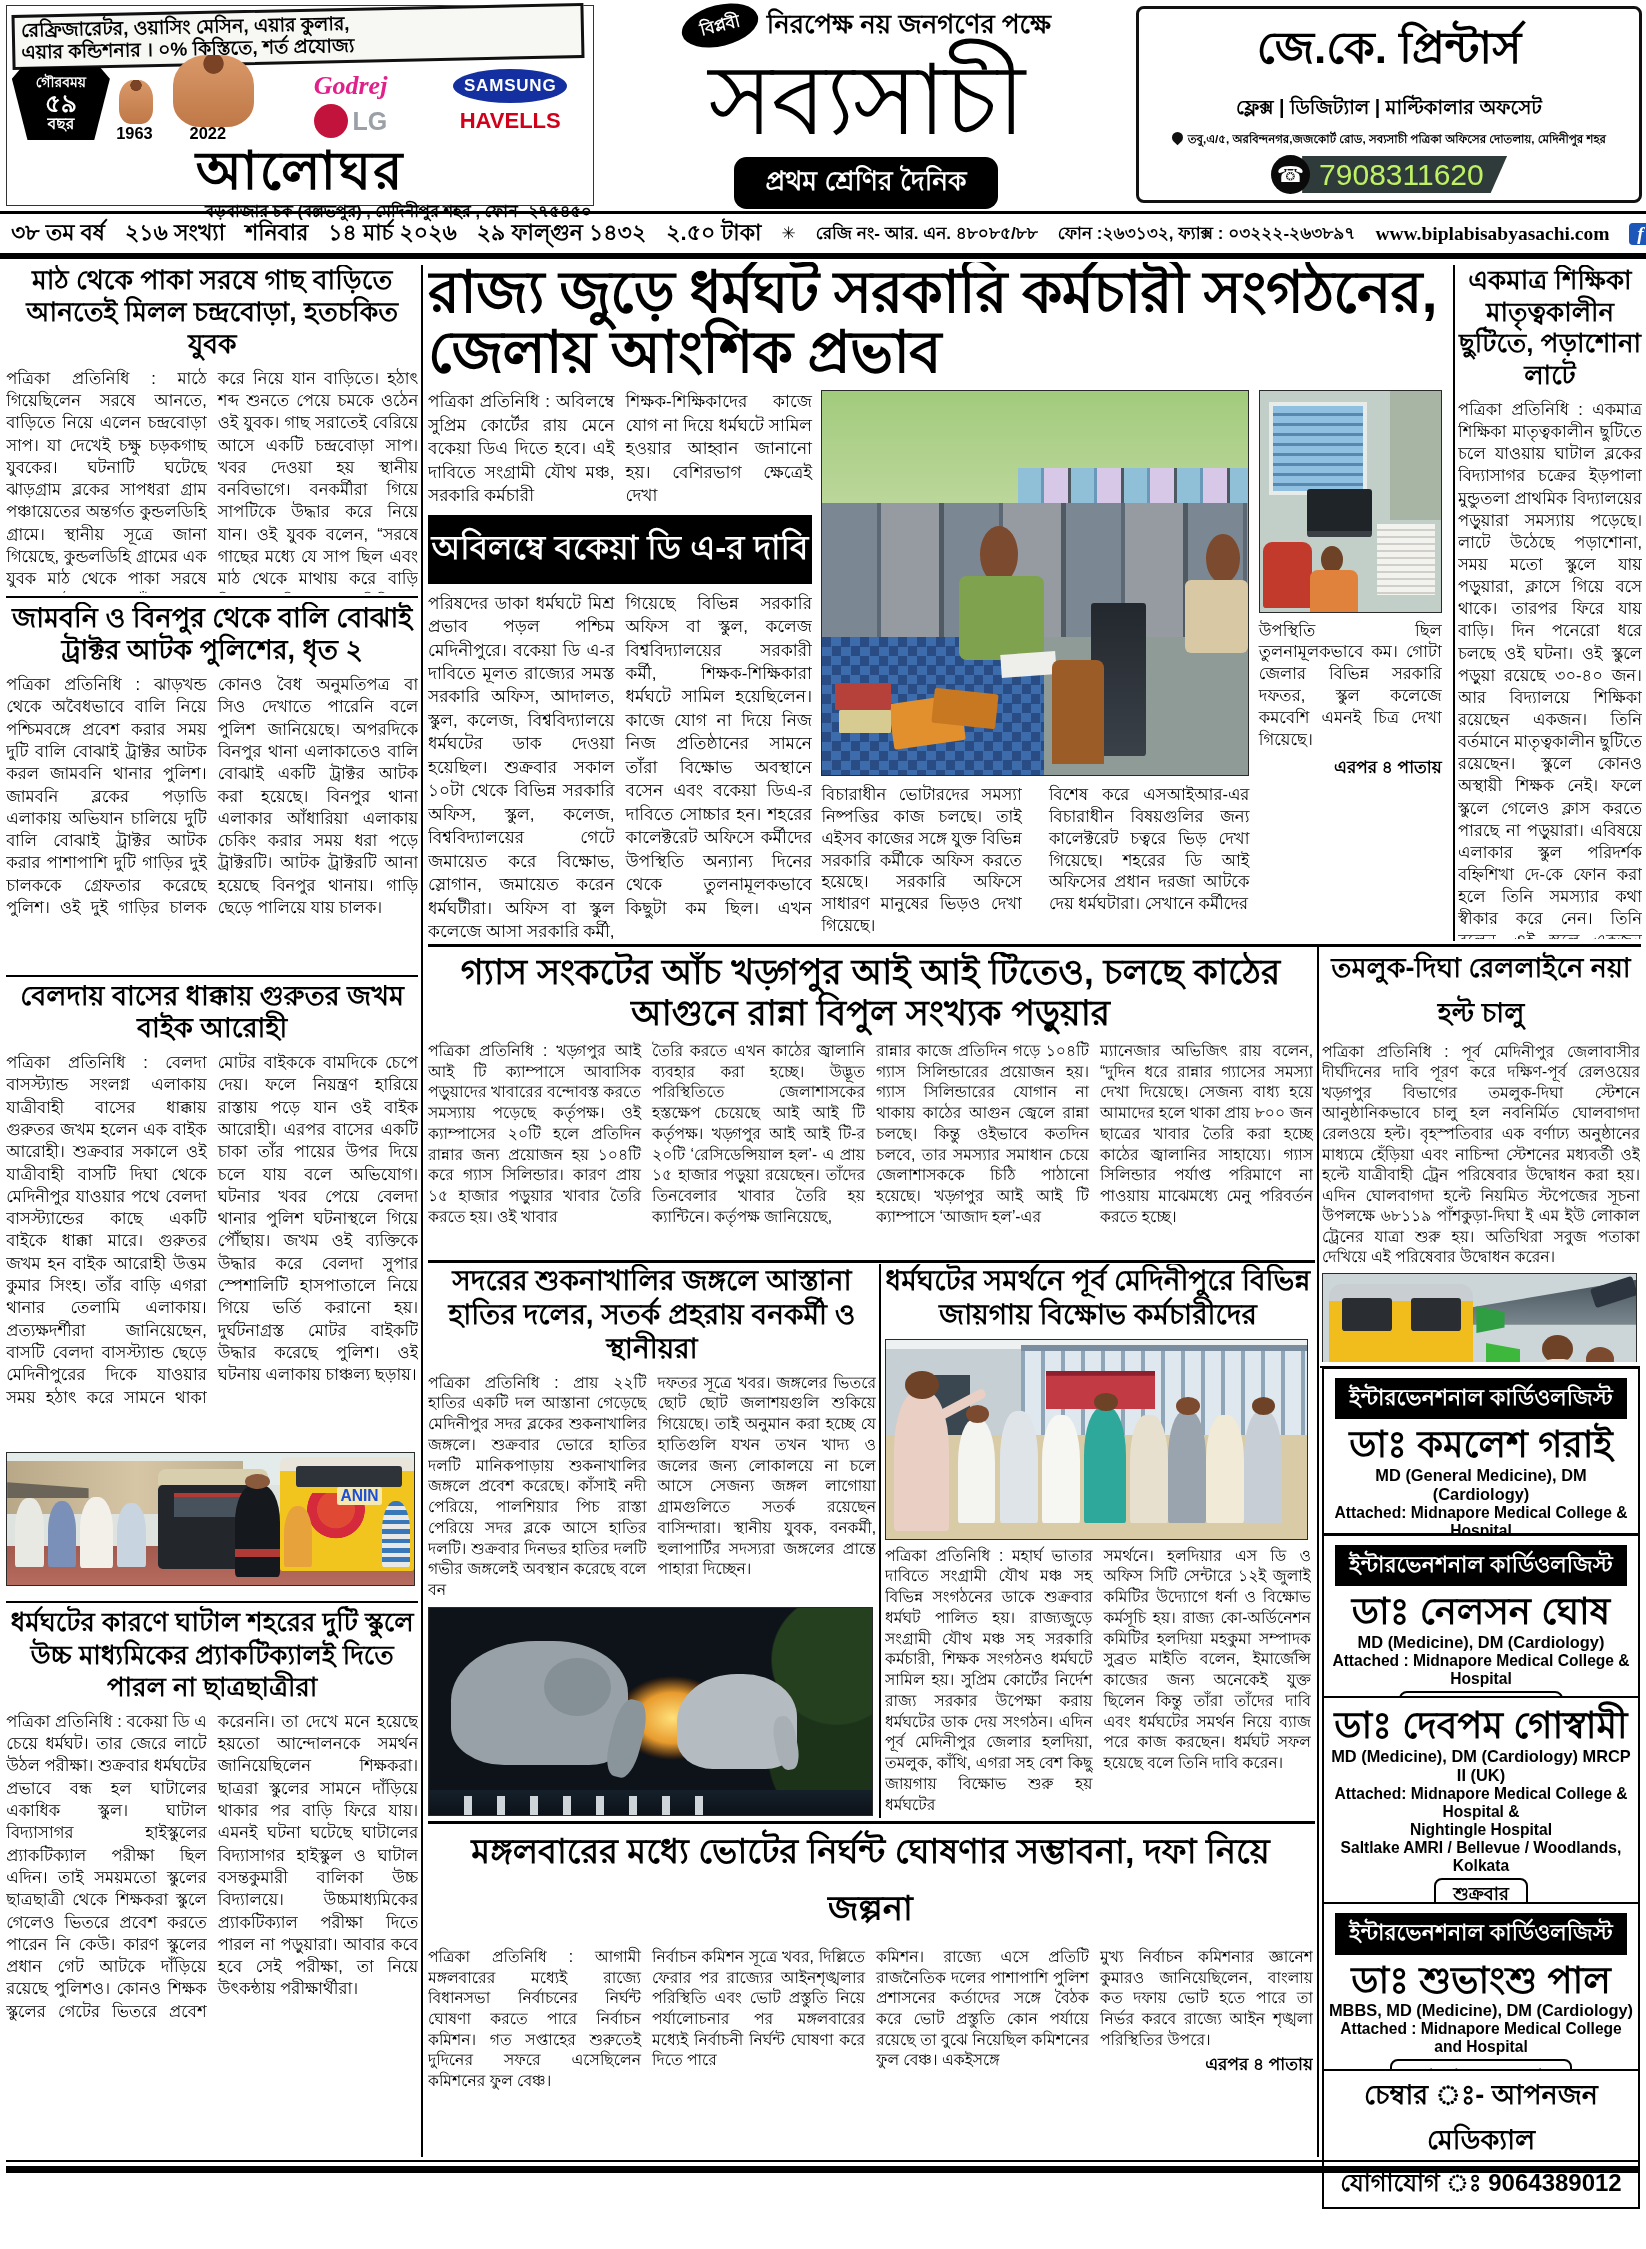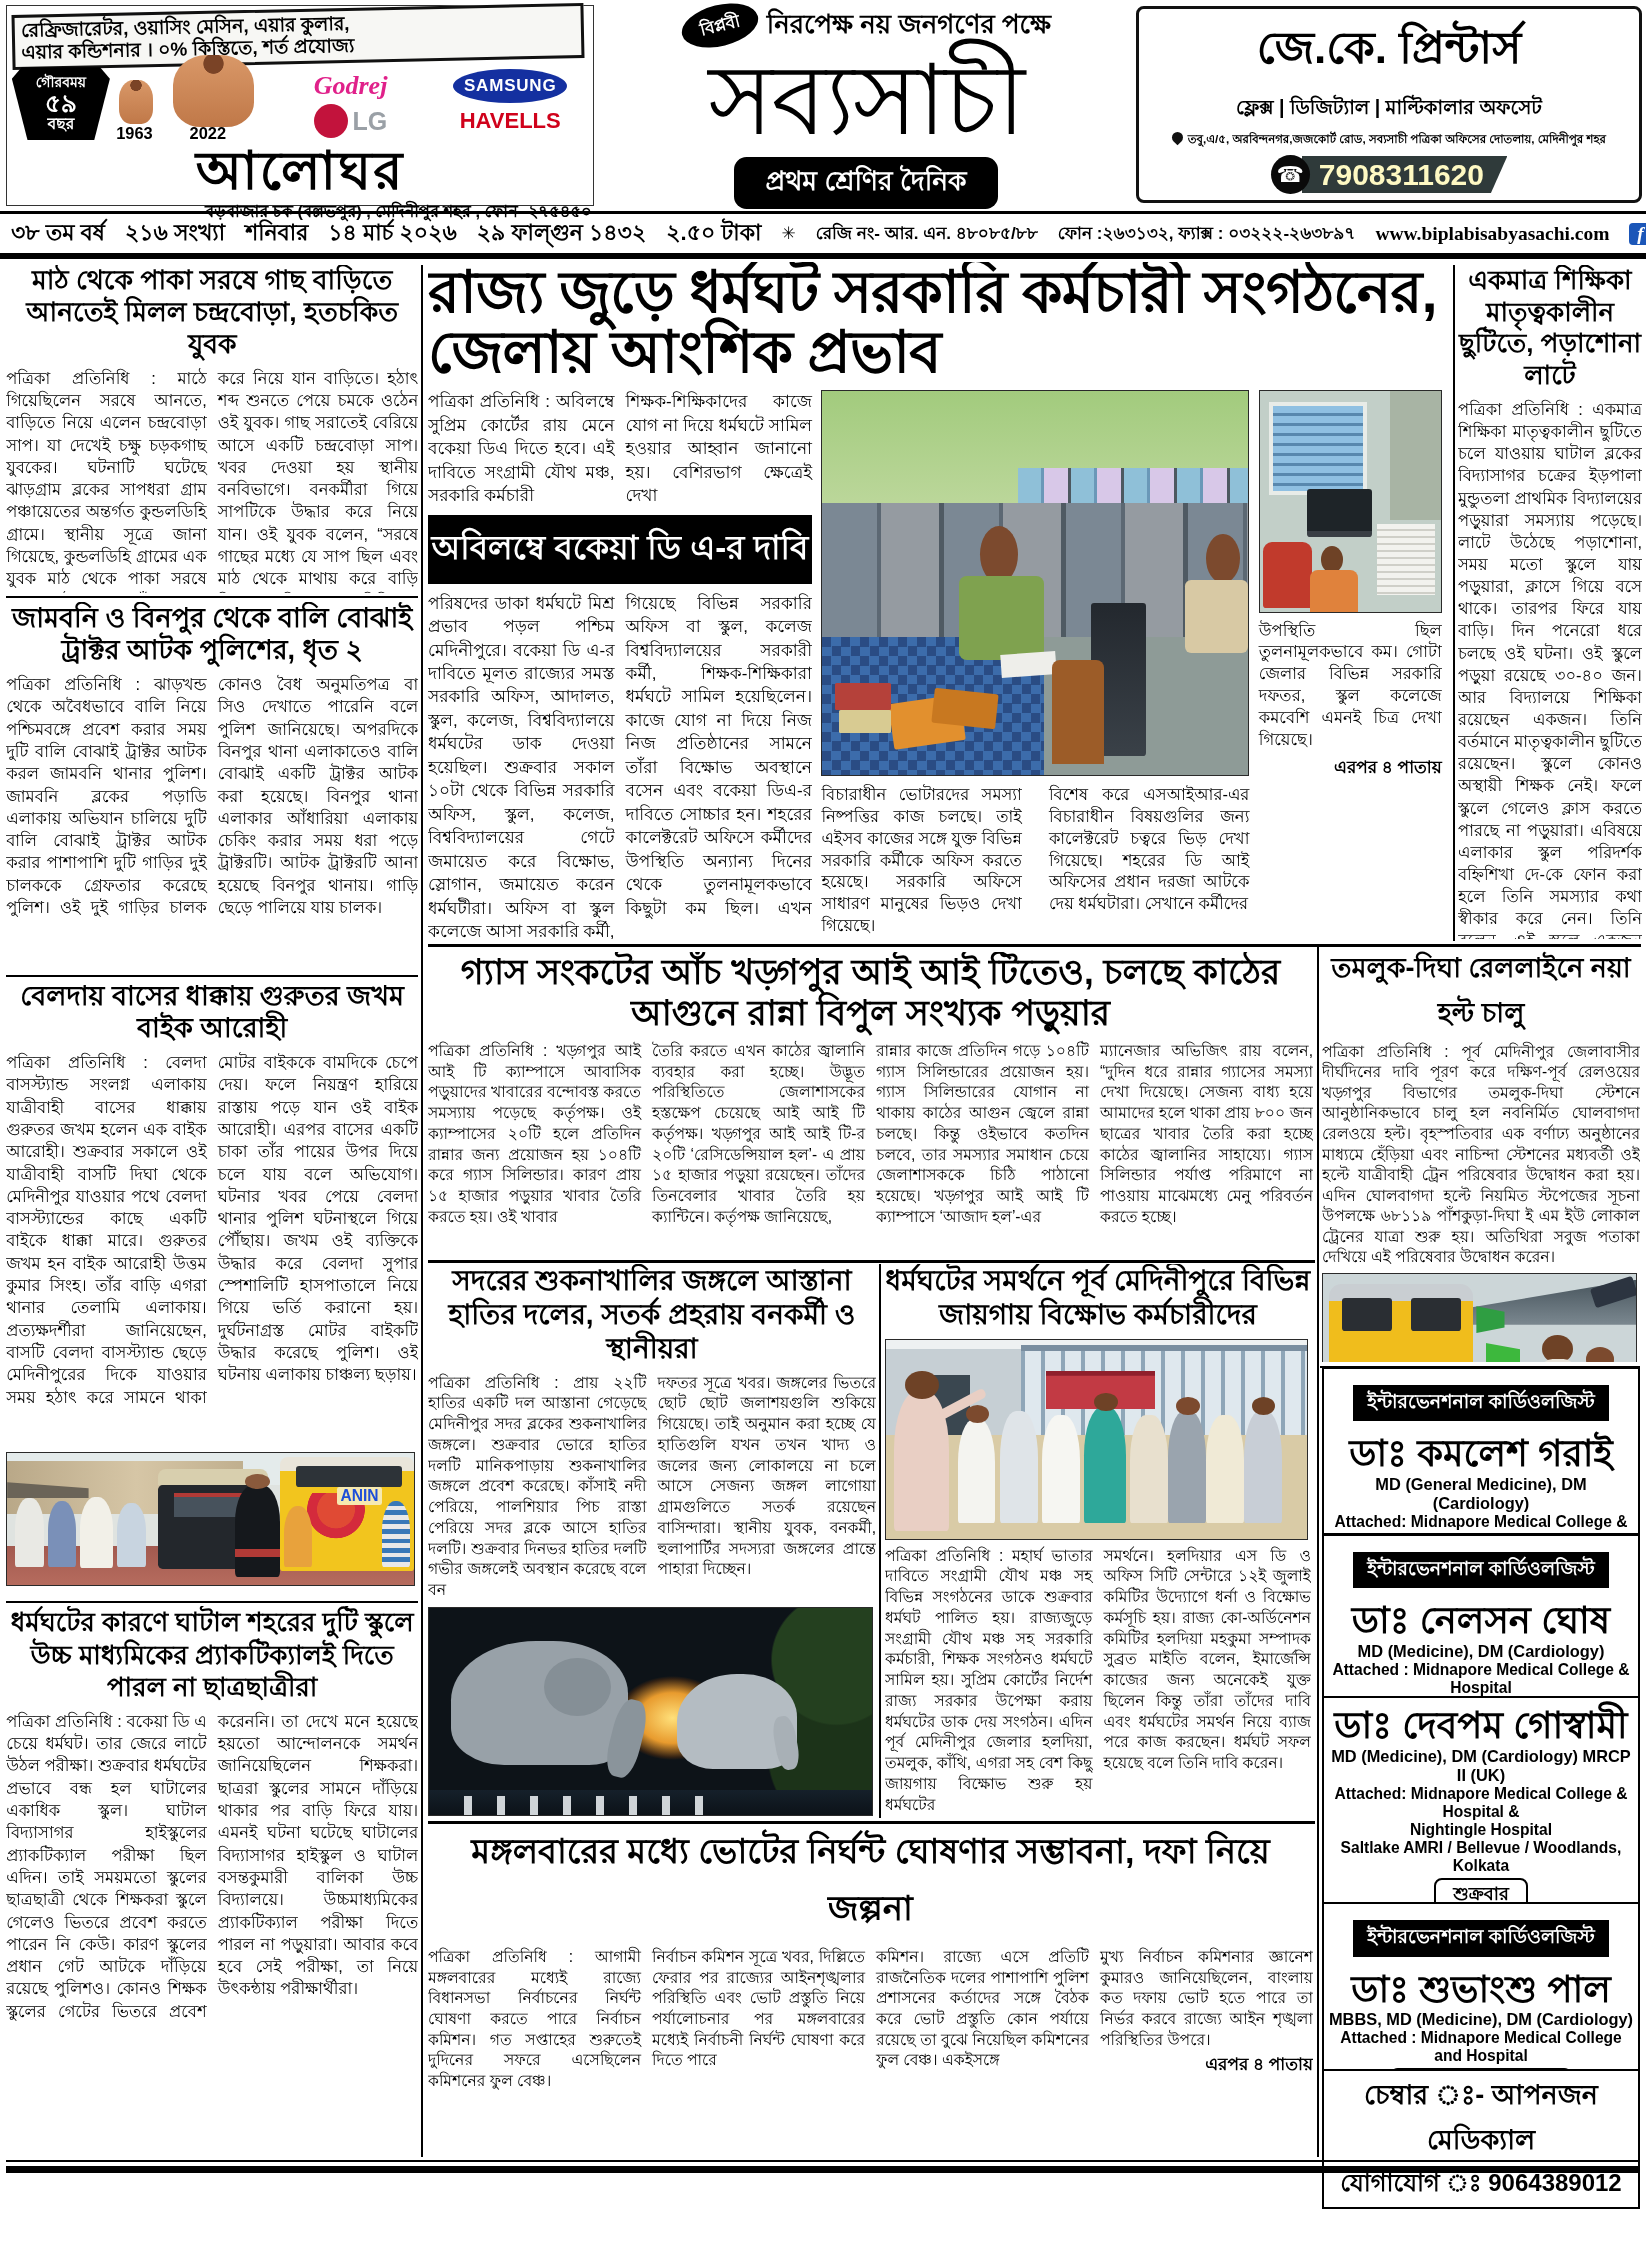--- a/index.html
+++ b/index.html
@@ -49,21 +49,21 @@
 
   .mast-right{left:1136px;top:6.2px;width:506px;height:197px;border:3.1px solid #111;border-radius:7.8px;
               padding:6.2px 7.8px;text-align:center;display:flex;flex-direction:column;justify-content:space-between}
   .jk-title{font-size:44px;font-weight:900}
   .jk-serv{font-size:19.5px;font-weight:800}
   .jk-addr{font-size:11.7px;font-weight:600}
   .pin{display:inline-block;width:11px;height:11px;border-radius:50% 50% 50% 0;background:#111;transform:rotate(-45deg);margin-right:4.7px}
   .phone-row{display:flex;align-items:center;justify-content:center;gap:0}
   .phone-ico{width:39px;height:39px;border-radius:50%;background:#0a0a0a;color:#fff;display:flex;align-items:center;justify-content:center;
              font-size:22px;z-index:2}
-  .phone-badge{background:#2f3a3a;color:#fef9c3;font-size:30px;font-weight:700;padding:1.6px 23.4px 1.6px 17px;margin-left:-7.8px;
+  .phone-badge{background:#2f3a3a;color:#bef264;font-size:30px;font-weight:400;padding:1.6px 23.4px 1.6px 17px;margin-left:-7.8px;
                clip-path:polygon(0 0,100% 0,92% 100%,0 100%)}
 
   
   .infobar{left:0;top:211px;width:1647px;height:48px;border-top:3.9px solid #000;border-bottom:6.2px solid #000;
            display:flex;align-items:center;padding:0 11px;gap:20px;white-space:nowrap}
   .ib-big{font-size:22px;font-weight:800}
   .ib-med{font-size:17px;font-weight:700}
   .ib-url{font-family:"Liberation Serif",serif;font-size:19.5px;font-weight:700}
   .fb{display:inline-flex;width:22px;height:22px;background:#1b56b8;color:#fff;border-radius:3.9px;align-items:center;justify-content:center;
       font-family:"Liberation Serif",serif;font-size:19px;font-weight:900;margin-right:4.7px;vertical-align:middle}
@@ -122,21 +122,21 @@
   .a-support{left:885px;top:1264px;width:426px;height:556px}
   .a-support h3{font-size:28px;line-height:1.22;margin-bottom:6.2px}
   .p-support{width:423px;height:201px;margin-bottom:6.2px}
 
   .a-vote{left:428px;top:1825px;width:885px;height:331px}
   .a-vote h2{font-size:34px;margin-bottom:7.8px}
 
   
   .doctors{left:1322px;top:1369px;width:318px;height:788px}
   .doc{border:2.3px solid #000;padding:3.1px 4.7px;text-align:center;overflow:hidden;margin-top:-2.3px}
-  .doc-head{display:inline-block;background:#000;color:#fff;font-size:19px;font-weight:800;padding:2.3px 14px;margin:13px 0}
+  .doc-head{display:inline-block;background:#000;color:#fff;font-size:22px;font-weight:800;padding:2.3px 14px;margin:6px 0}
   .doc-name{font-size:37px;font-weight:900;line-height:1.1}
   .doc-deg{font-size:16.4px;font-weight:800}
   .doc-att{font-size:15.6px;font-weight:800}
   .doc-day{display:inline-block;border:2.3px solid #000;border-radius:7.8px;font-size:18px;font-weight:800;padding:0.8px 17px;margin-top:3.1px}
   .chamber{border:2.3px solid #000;margin-top:-2.3px;text-align:center;padding:3.1px}
   .ch1{font-size:27px;font-weight:900}
   .ch2{font-size:24px;font-weight:900}
 </style>
 </head>
 <body>

